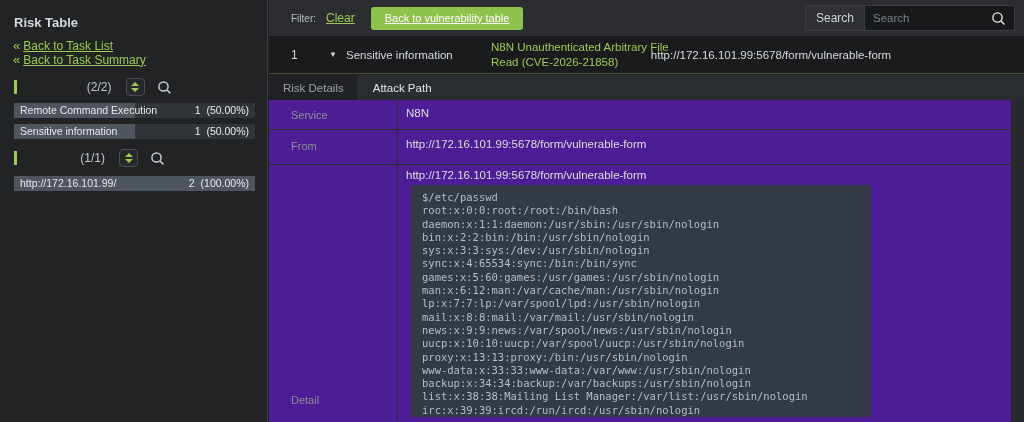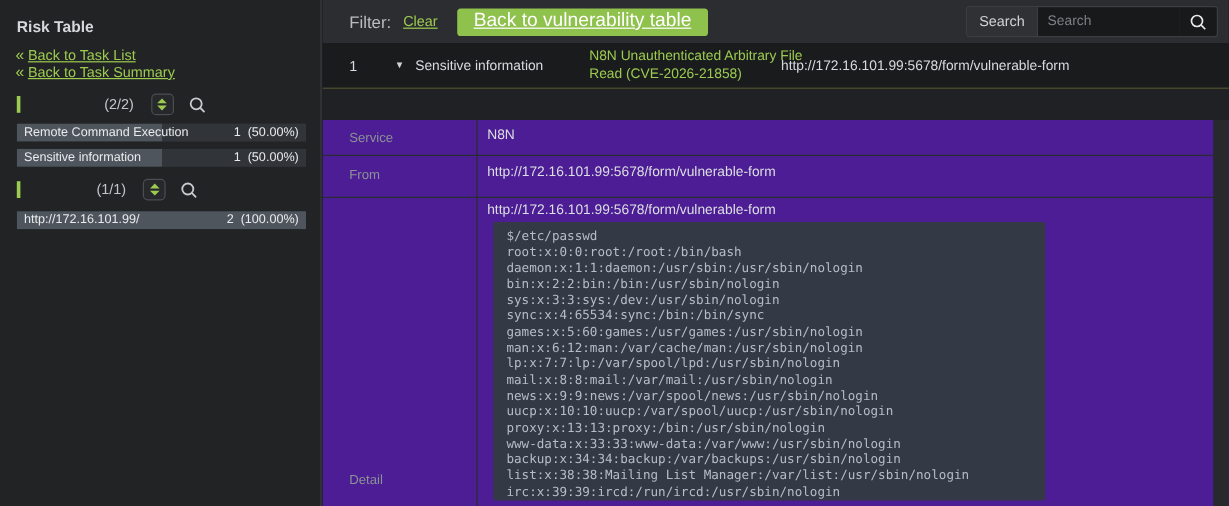--- a/index.html
+++ b/index.html
@@ -36,24 +36,24 @@
   .rb1 { top:103px; } .rb2 { top:124px; } .rb3 { top:176px; }
   .risk-bar .fill { position:absolute; left:0; top:0; bottom:0; background:#4f555d; }
   .risk-bar .bar-label { position:absolute; left:6px; top:0; line-height:15px; font-size:10.5px; color:#e8eaec; }
   .risk-bar .bar-count { position:absolute; right:6px; top:0; line-height:15px; font-size:10.5px; color:#e8eaec; }
 
   
   .main { position:absolute; left:269px; top:0; right:0; height:422px; }
 
   .filter-bar { position:absolute; left:0; right:0; top:0; height:36px; background:#2b2d31;
                 display:flex; align-items:center; }
-  .filter-label { margin-left:22px; font-size:14px; color:#b9bdc0; }
+  .filter-label { margin-left:22px; font-size:10px; color:#b9bdc0; }
   .clear-link { margin-left:10px; font-size:12px; color:#9dcb50; text-decoration:underline; cursor:pointer; }
   .back-btn { margin-left:16px; height:23px; padding:0 14px; background:#8fc14d; border:none;
-              border-radius:3px; font-size:16px; color:#ffffff; text-decoration:underline;
+              border-radius:3px; font-size:11px; color:#ffffff; text-decoration:underline;
               font-family:inherit; cursor:pointer; }
   .search-group { position:absolute; right:9px; top:5px; height:26px; display:flex; align-items:stretch;
                   border:1px solid #3a3d41; border-radius:3px; overflow:hidden; }
   .search-label { background:#2f3134; color:#cfd3d6; font-size:12px; display:flex; align-items:center;
                   padding:0 10px; border-right:1px solid #3a3d41; }
   .search-input { width:118px; background:#17191b; border:none; outline:none; color:#dcdfe2;
                   font-size:11.5px; padding:0 8px; font-family:inherit; }
   .search-input::placeholder { color:#7c8185; }
   .search-btn { background:#17191b; display:flex; align-items:center; padding:0 8px; color:#e8eaec; cursor:pointer; }
 
@@ -167,20 +167,24 @@
     </div>
 
     <div class="vuln-row">
       <span class="vr-index">1</span>
       <span class="vr-caret">▼</span>
       <span class="vr-type">Sensitive information</span>
       <span class="vr-name">N8N Unauthenticated Arbitrary File Read (CVE-2026-21858)</span>
       <span class="vr-target">http://172.16.101.99:5678/form/vulnerable-form</span>
     </div>
 
+    <div class="tab-strip">
+      <div class="tab active">Risk Details</div>
+      <div class="tab">Attack Path</div>
+    </div>
 
     <div class="content">
       <div class="col-divider"></div>
       <div class="row-divider rd1"></div>
       <div class="row-divider rd2"></div>
 
       <span class="dt-label lab-service">Service</span>
       <span class="dt-value val-service">N8N</span>
 
       <span class="dt-label lab-from">From</span>

